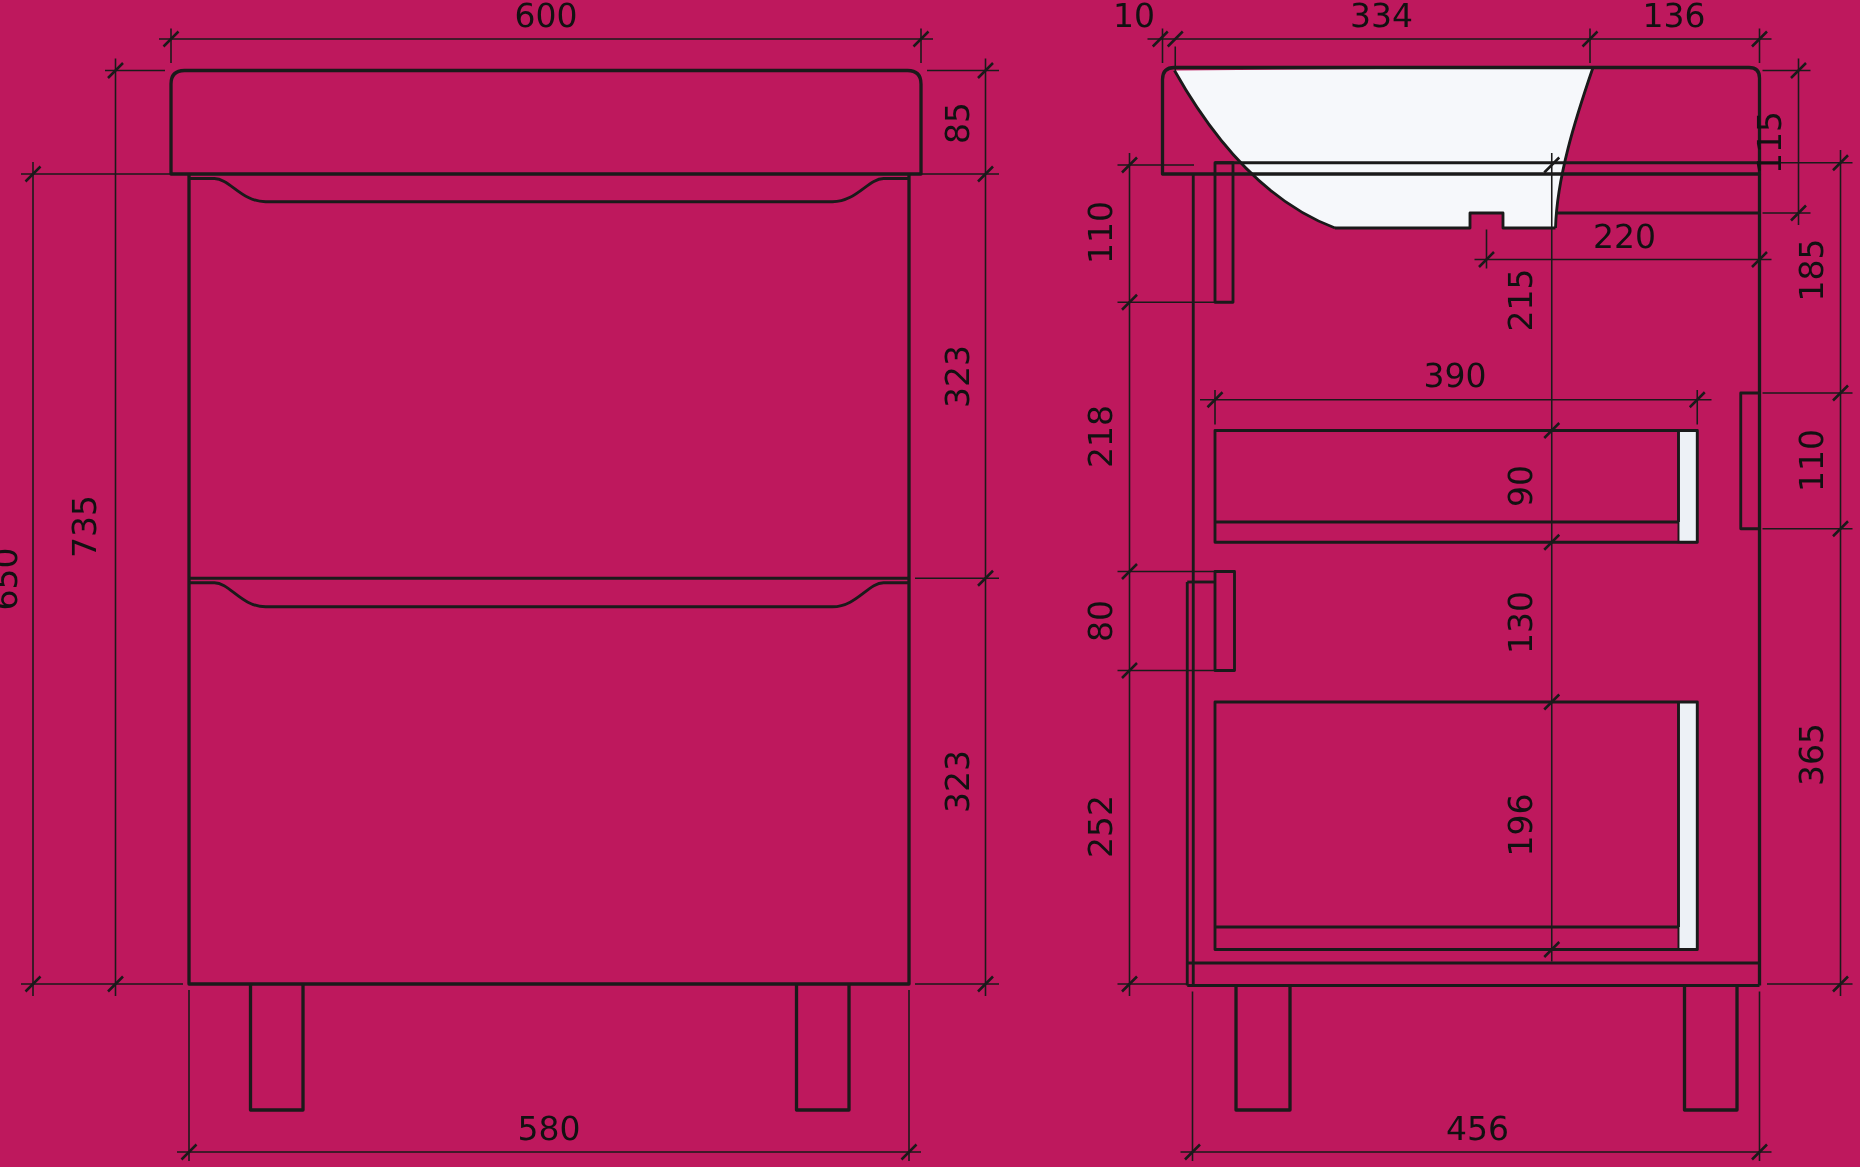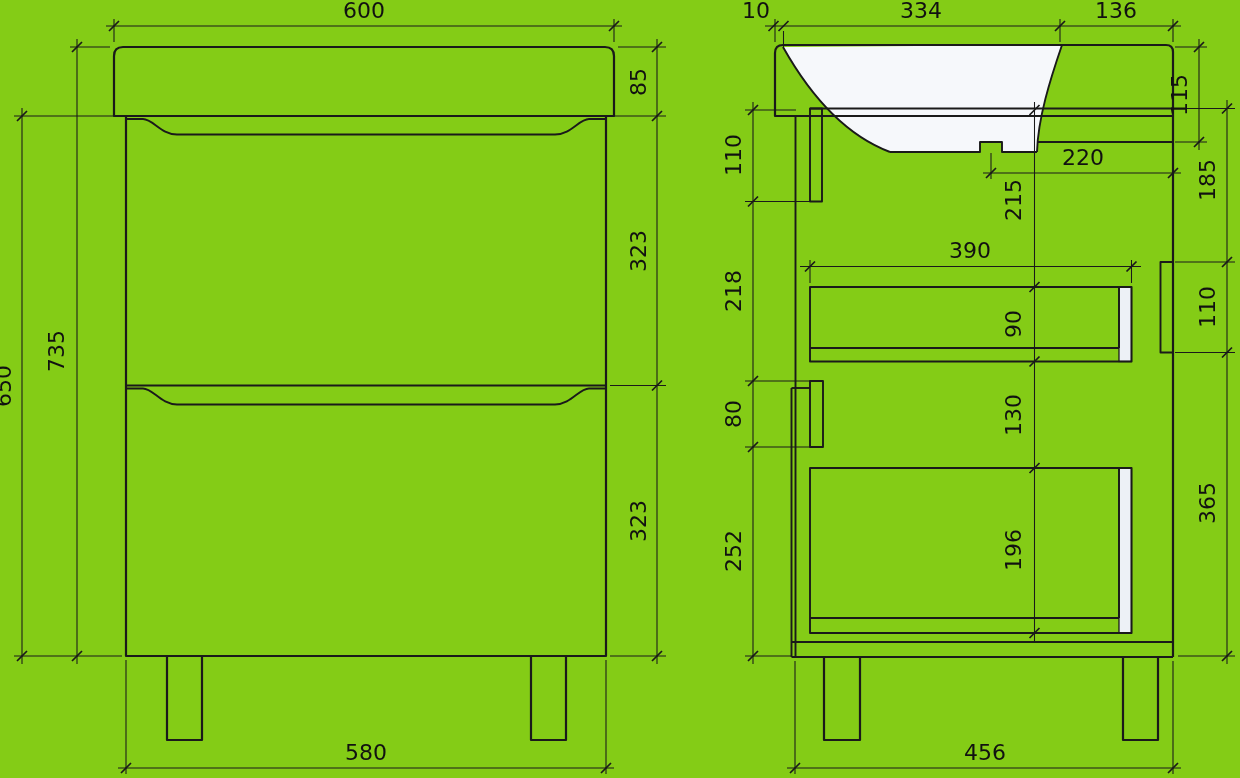--- a/index.html
+++ b/index.html
@@ -1,16 +1,16 @@
 <!DOCTYPE html>
 <html><head>
 <meta charset="utf-8">
 <style>
   html,body{margin:0;padding:0;background:#ffffff;}
-  .page{width:1240px;height:778px;background:#84cc16;position:relative;overflow:hidden;}
+  .page{width:1240px;height:778px;background:#be185d;position:relative;overflow:hidden;}
   svg{display:block;}
   .obj{fill:none;stroke:#1a1a1a;stroke-width:1.9;stroke-linejoin:round;}
   .obj2{fill:none;stroke:#1a1a1a;stroke-width:2.2;stroke-linejoin:round;}
   .thin{fill:none;stroke:#1a1a1a;stroke-width:1.05;}
   .tick{fill:none;stroke:#1a1a1a;stroke-width:1.7;}
   .dimtext{font-family:"DejaVu Sans","Liberation Sans",sans-serif;font-size:22px;fill:#111;}
   .fillLite{stroke:#1a1a1a;stroke-width:1.3;}
 </style>
 </head>
 <body>

